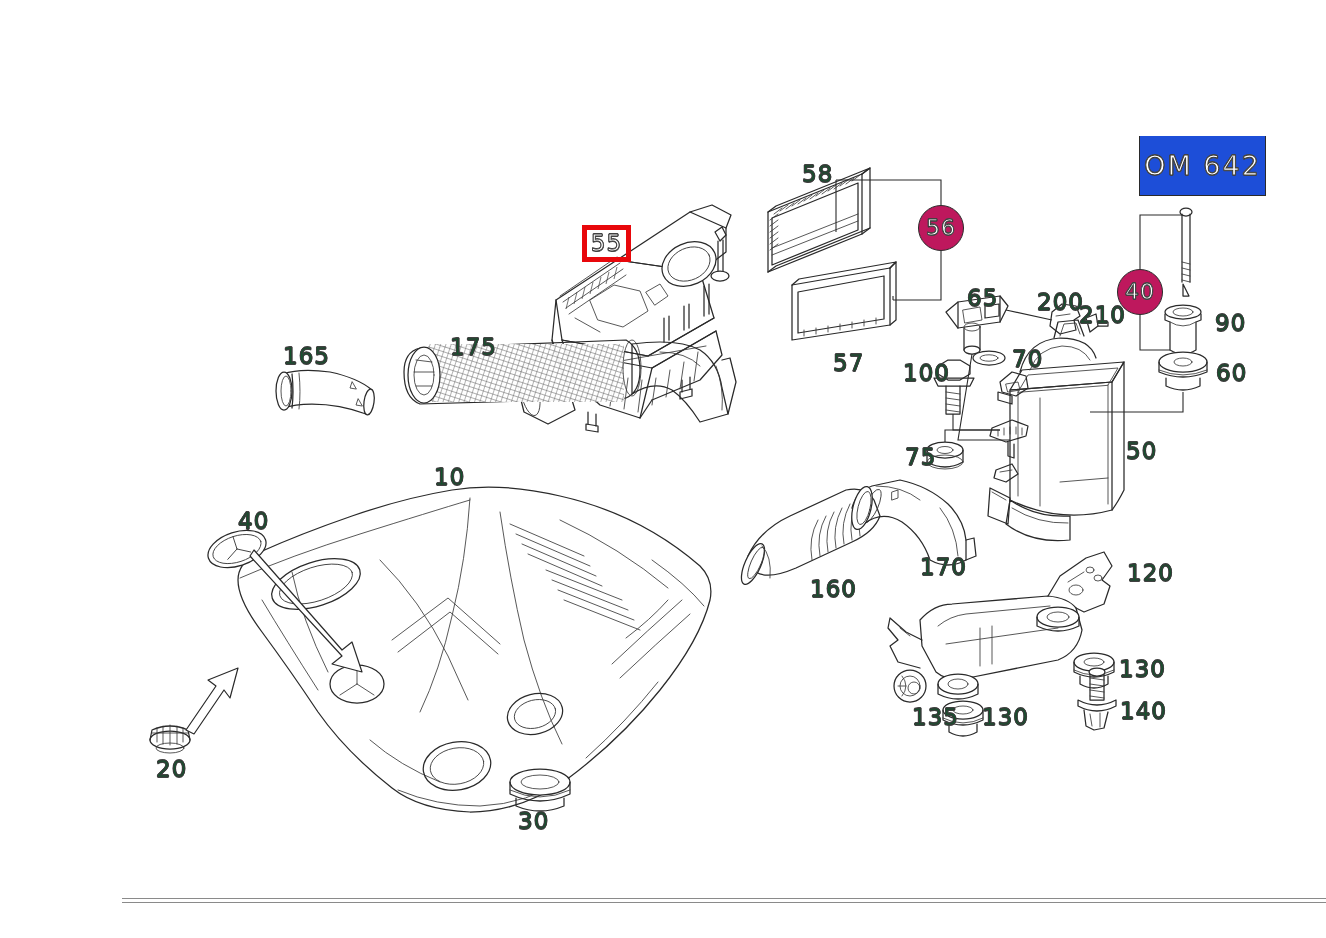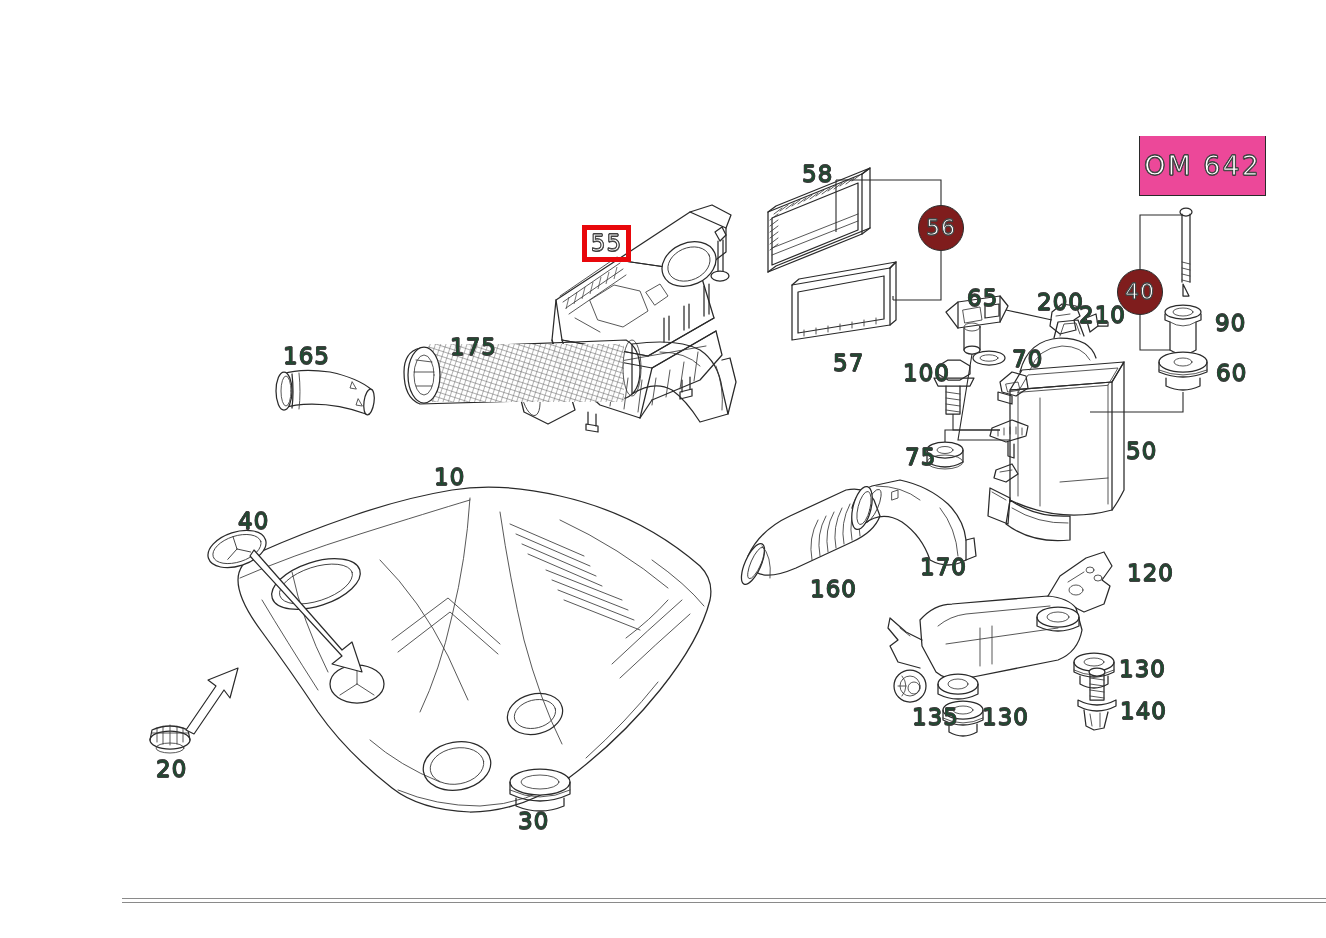--- a/index.html
+++ b/index.html
@@ -39,21 +39,21 @@
     line-height: 1;
     user-select: none;
   }
   
   .circle-callout {
     position: absolute;
     width: 46px;
     height: 46px;
     border: 1.3px solid #2a2a2a;
     border-radius: 50%;
-    background: #7f1d1d;
+    background: #be185d;
     display: flex;
     align-items: center;
     justify-content: center;
     box-sizing: border-box;
   }
   .circle-callout span {
     font-family: "DejaVu Sans", "Liberation Sans", sans-serif;
     font-size: 22px;
     color: #ffffff;
     -webkit-text-stroke: 0.9px #3a3a3a;
@@ -67,21 +67,21 @@
   #engine-code-box {
     position: absolute;
     left: 1139px;
     top: 136px;
     width: 127px;
     height: 60px;
     border-left: 1.4px solid #2a2a2a;
     border-bottom: 1.4px solid #2a2a2a;
     border-right: 1.4px solid #2a2a2a;
     box-sizing: border-box;
-    background: #ec4899;
+    background: #1d4ed8;
     display: flex;
     align-items: center;
     justify-content: center;
   }
   #engine-code-box .code-text {
     font-family: "DejaVu Sans", "Liberation Sans", sans-serif;
     font-size: 27px;
     letter-spacing: 2px;
     color: #ffffff;
     -webkit-text-stroke: 1px #3a3a3a;

